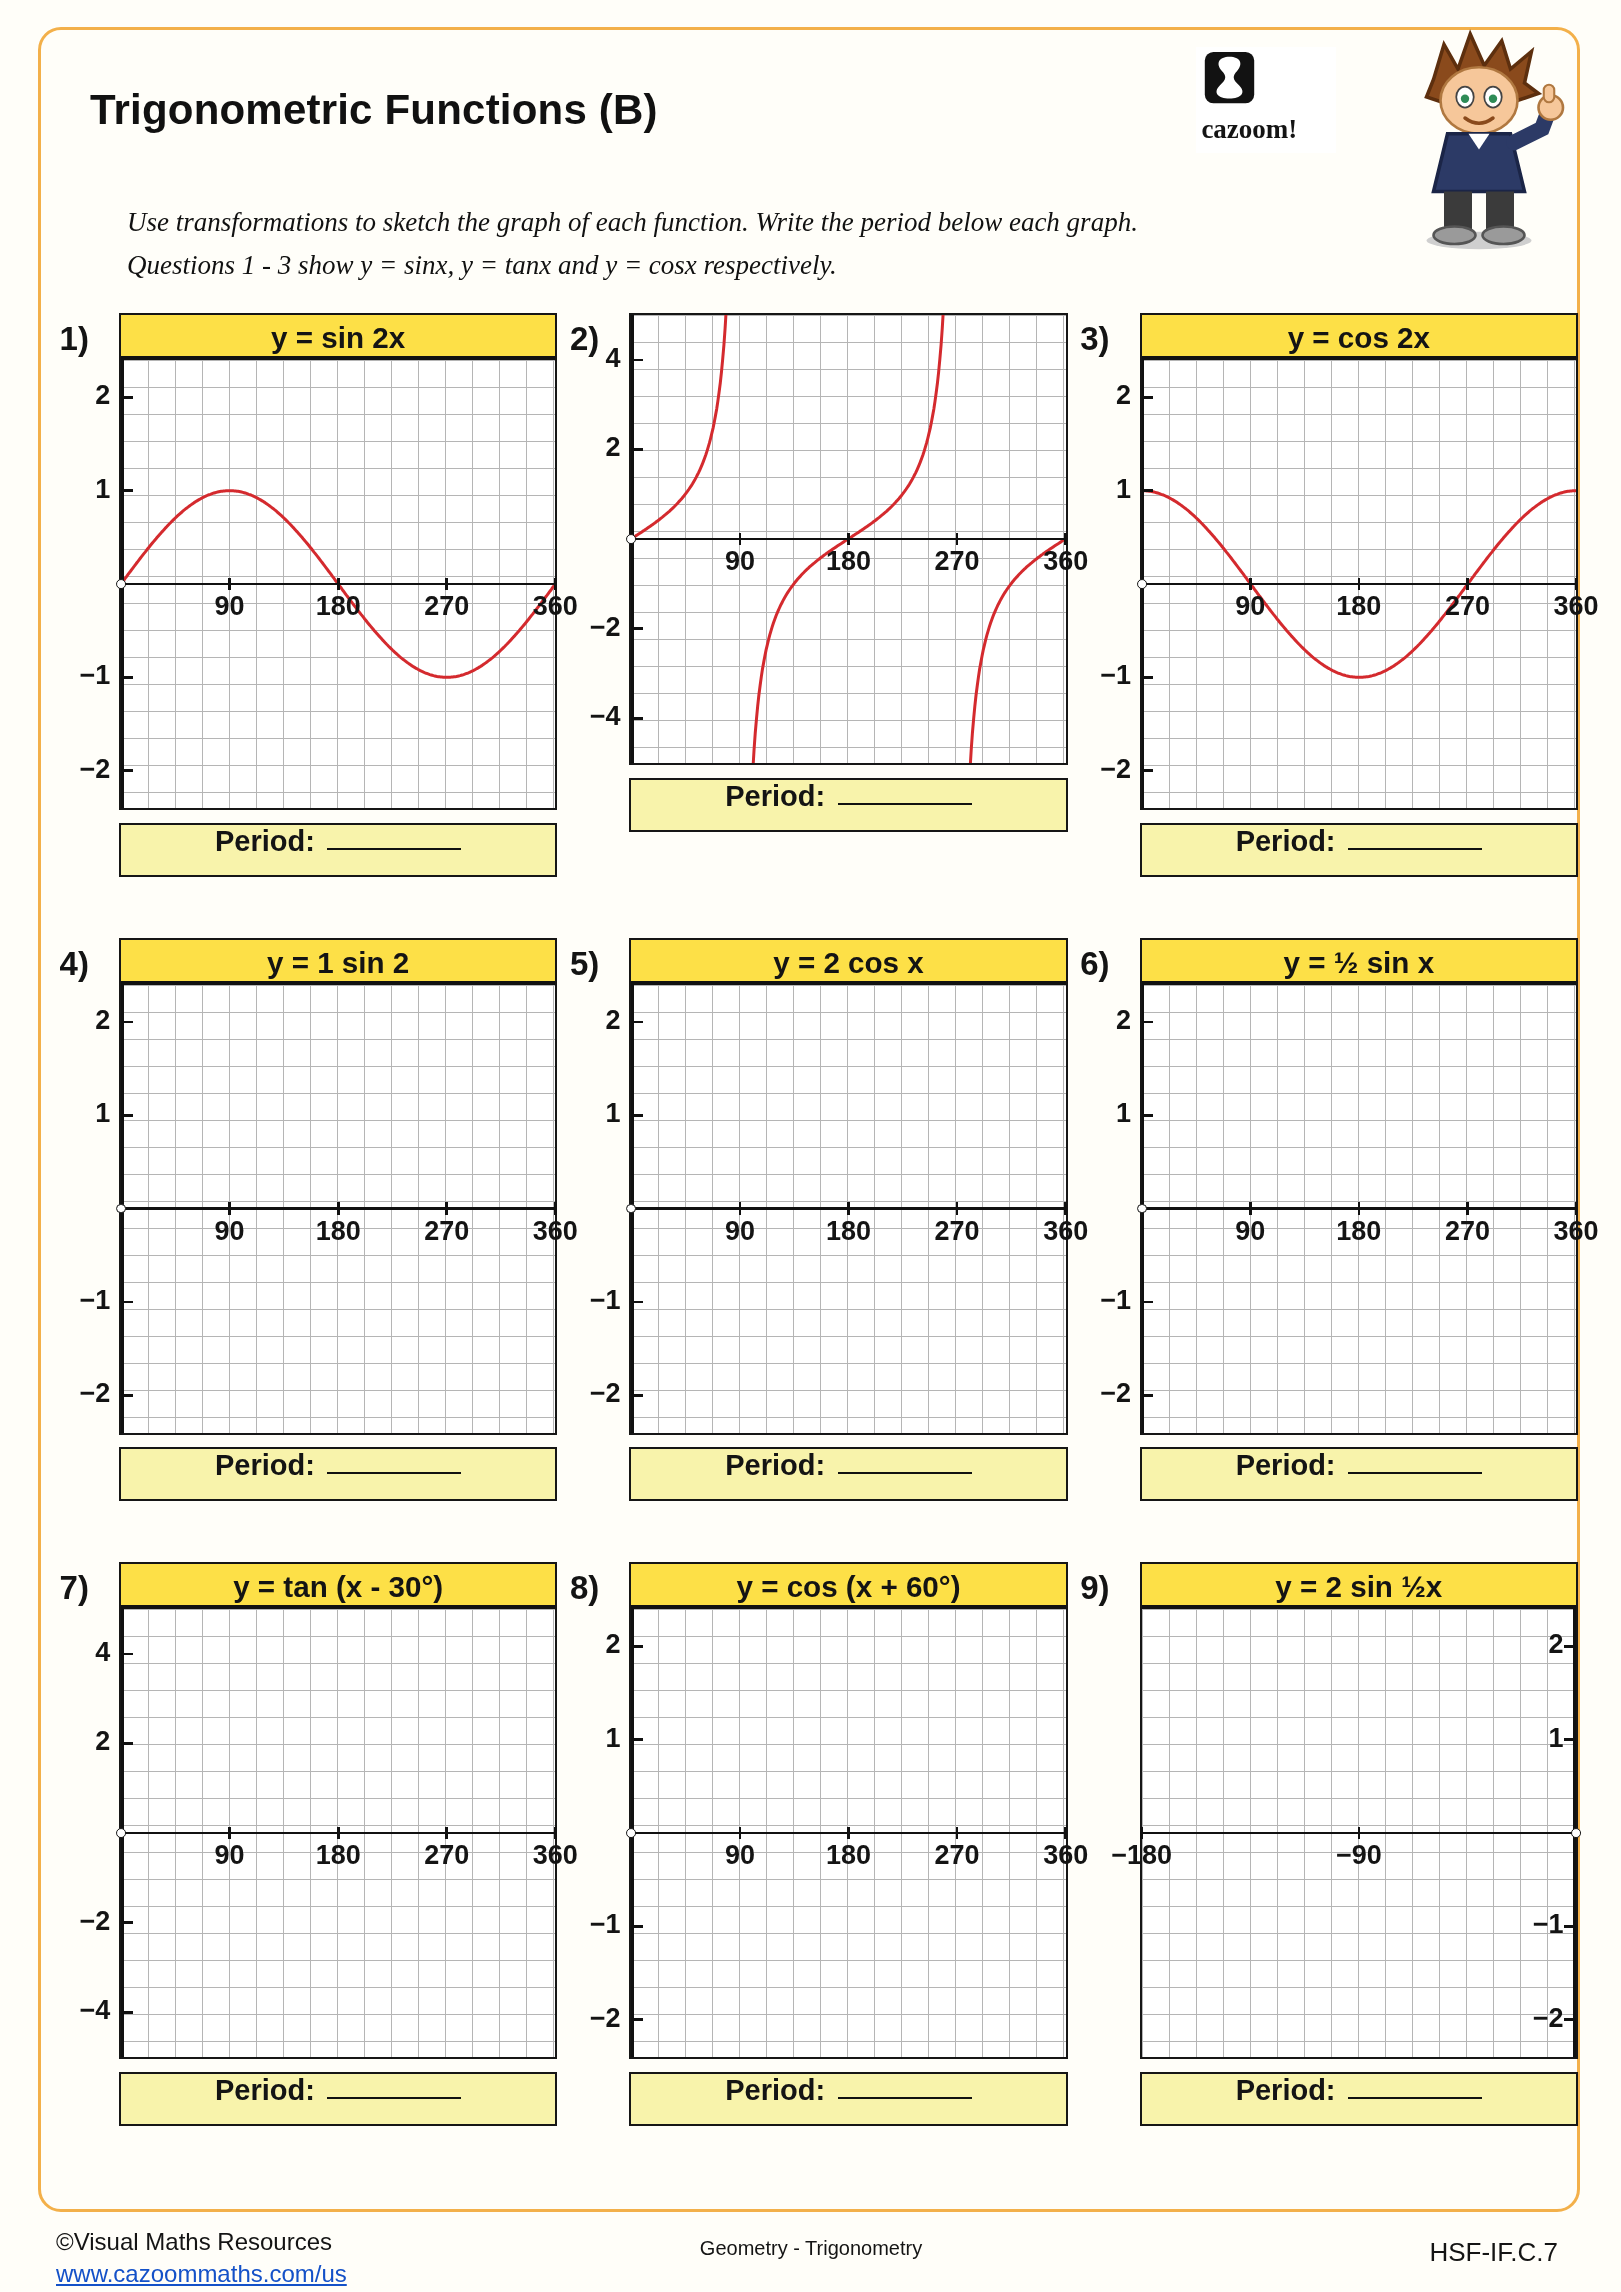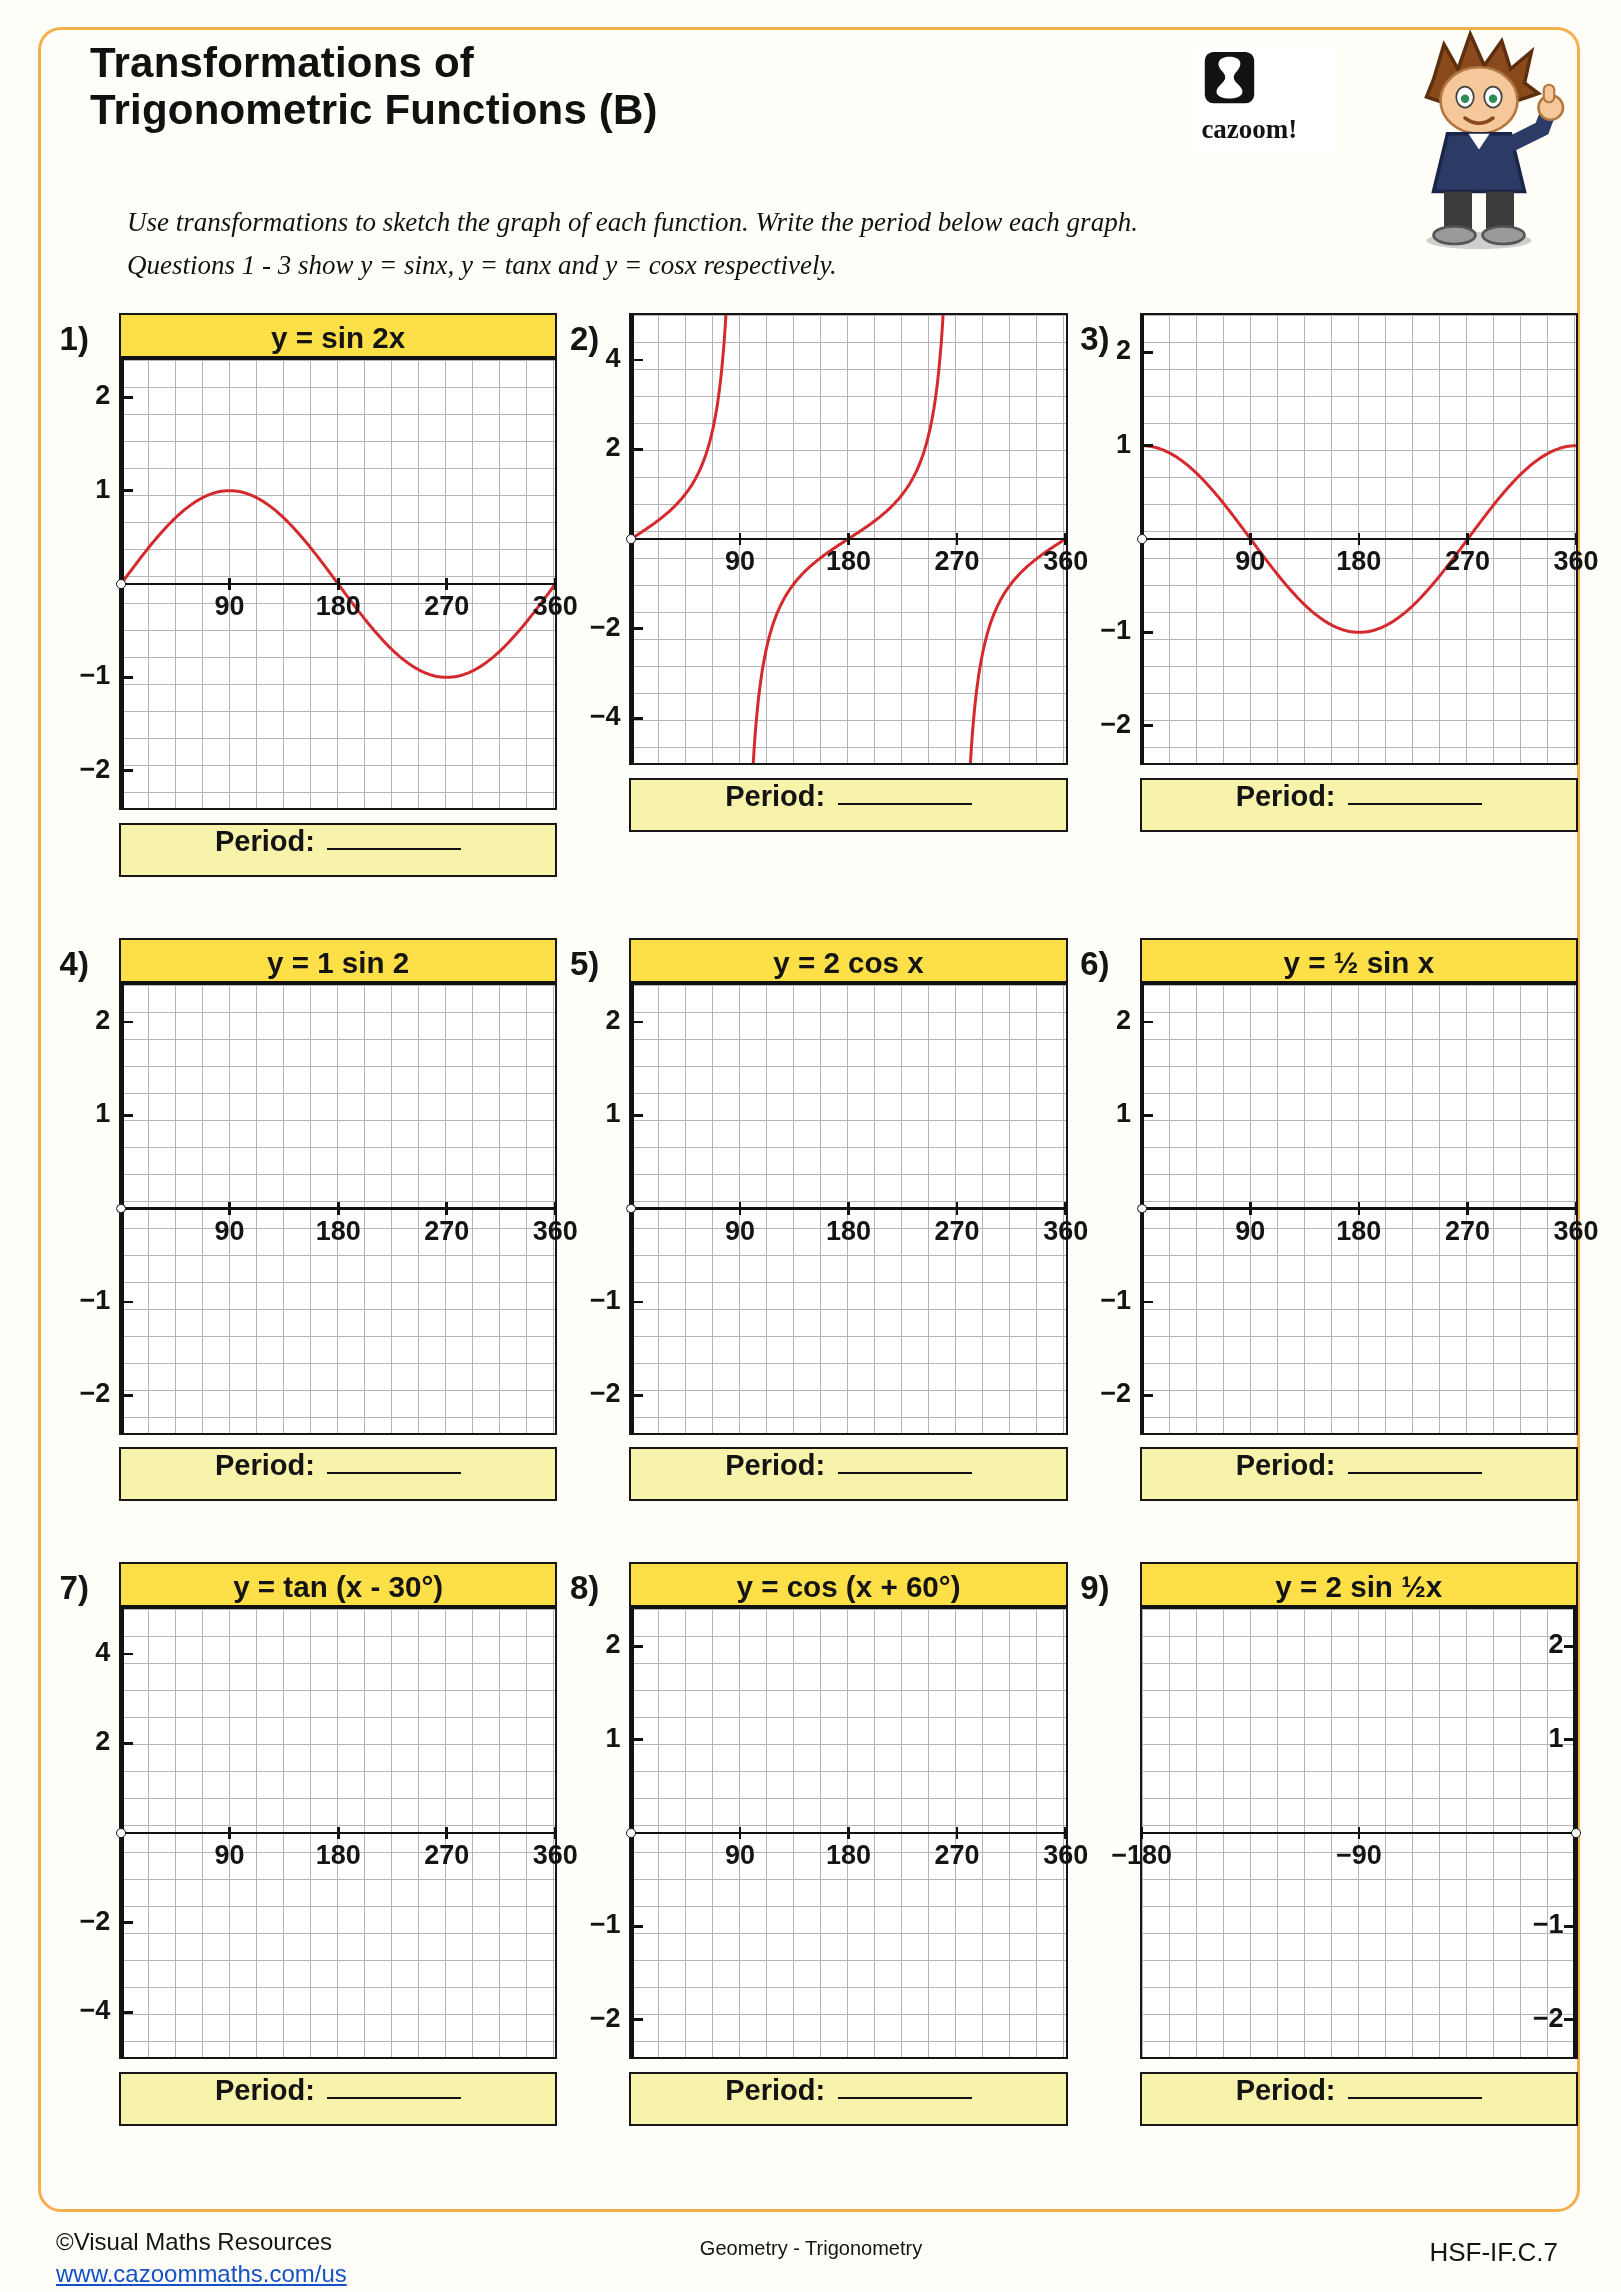--- a/index.html
+++ b/index.html
@@ -110,21 +110,21 @@
   footer .f-right{
     position:absolute;right:64px;top:2237px;font-size:26px;
   }
 </style>
 </head>
 <body>
 
 <div class="frame"></div>
 
 <header>
-  <h1 class="title"><span>Transformations of</span><br><span>Trigonometric Functions (B)</span></h1>
+  <h1 class="title"><br><span>Trigonometric Functions (B)</span></h1>
 
   <div class="logo">
     <svg width="57" height="59" viewBox="0 0 60 62">
       <rect x="4" y="1" width="52" height="54" rx="9" fill="#121212"></rect>
       <path d="M30 6 C19 6 15 13 22 21 C27 26.5 27 29.5 20 36 C12 44 18 50 30 50 C42 50 48 44 40 36 C33 29.5 33 26.5 38 21 C45 13 41 6 30 6 Z" fill="#ffffff"></path>
     </svg>
     <div class="logo-text">cazoom!</div>
   </div>
 
   <svg class="mascot" width="211" height="224" viewBox="0 0 120 128">
@@ -216,20 +216,21 @@
     </div>
     <div class="period">
       <span class="period-label">Period:</span>
         <span class="blank"></span>
     </div>
   </div>
 
   <div class="panel">
     <div class="qnum">3)</div>
     <div class="pbox">
+      <div class="ptitle">y = cos 2x</div>
       <div class="graph">
         <svg class="curve" viewBox="0 0 480 500" preserveAspectRatio="none">
             <path d="M0.0 145.8 L1.3 145.8 L2.7 145.9 L4.0 146.0 L5.3 146.1 L6.7 146.2 L8.0 146.4 L9.3 146.6 L10.7 146.8 L12.0 147.1 L13.3 147.4 L14.7 147.7 L16.0 148.1 L17.3 148.5 L18.7 148.9 L20.0 149.4 L21.3 149.9 L22.7 150.4 L24.0 150.9 L25.3 151.5 L26.7 152.1 L28.0 152.8 L29.3 153.4 L30.7 154.1 L32.0 154.8 L33.3 155.6 L34.7 156.4 L36.0 157.2 L37.3 158.0 L38.7 158.9 L40.0 159.8 L41.3 160.7 L42.7 161.7 L44.0 162.6 L45.3 163.6 L46.7 164.7 L48.0 165.7 L49.3 166.8 L50.7 167.9 L52.0 169.0 L53.3 170.2 L54.7 171.4 L56.0 172.6 L57.3 173.8 L58.7 175.1 L60.0 176.3 L61.3 177.6 L62.7 179.0 L64.0 180.3 L65.3 181.7 L66.7 183.0 L68.0 184.4 L69.3 185.9 L70.7 187.3 L72.0 188.8 L73.3 190.3 L74.7 191.8 L76.0 193.3 L77.3 194.8 L78.7 196.4 L80.0 197.9 L81.3 199.5 L82.7 201.1 L84.0 202.7 L85.3 204.3 L86.7 206.0 L88.0 207.6 L89.3 209.3 L90.7 211.0 L92.0 212.7 L93.3 214.4 L94.7 216.1 L96.0 217.8 L97.3 219.5 L98.7 221.3 L100.0 223.0 L101.3 224.8 L102.7 226.6 L104.0 228.3 L105.3 230.1 L106.7 231.9 L108.0 233.7 L109.3 235.5 L110.7 237.3 L112.0 239.1 L113.3 240.9 L114.7 242.7 L116.0 244.5 L117.3 246.4 L118.7 248.2 L120.0 250.0 L121.3 251.8 L122.7 253.6 L124.0 255.5 L125.3 257.3 L126.7 259.1 L128.0 260.9 L129.3 262.7 L130.7 264.5 L132.0 266.3 L133.3 268.1 L134.7 269.9 L136.0 271.7 L137.3 273.4 L138.7 275.2 L140.0 277.0 L141.3 278.7 L142.7 280.5 L144.0 282.2 L145.3 283.9 L146.7 285.6 L148.0 287.3 L149.3 289.0 L150.7 290.7 L152.0 292.4 L153.3 294.0 L154.7 295.7 L156.0 297.3 L157.3 298.9 L158.7 300.5 L160.0 302.1 L161.3 303.6 L162.7 305.2 L164.0 306.7 L165.3 308.2 L166.7 309.7 L168.0 311.2 L169.3 312.7 L170.7 314.1 L172.0 315.6 L173.3 317.0 L174.7 318.3 L176.0 319.7 L177.3 321.0 L178.7 322.4 L180.0 323.7 L181.3 324.9 L182.7 326.2 L184.0 327.4 L185.3 328.6 L186.7 329.8 L188.0 331.0 L189.3 332.1 L190.7 333.2 L192.0 334.3 L193.3 335.3 L194.7 336.4 L196.0 337.4 L197.3 338.3 L198.7 339.3 L200.0 340.2 L201.3 341.1 L202.7 342.0 L204.0 342.8 L205.3 343.6 L206.7 344.4 L208.0 345.2 L209.3 345.9 L210.7 346.6 L212.0 347.2 L213.3 347.9 L214.7 348.5 L216.0 349.1 L217.3 349.6 L218.7 350.1 L220.0 350.6 L221.3 351.1 L222.7 351.5 L224.0 351.9 L225.3 352.3 L226.7 352.6 L228.0 352.9 L229.3 353.2 L230.7 353.4 L232.0 353.6 L233.3 353.8 L234.7 353.9 L236.0 354.0 L237.3 354.1 L238.7 354.2 L240.0 354.2 L241.3 354.2 L242.7 354.1 L244.0 354.0 L245.3 353.9 L246.7 353.8 L248.0 353.6 L249.3 353.4 L250.7 353.2 L252.0 352.9 L253.3 352.6 L254.7 352.3 L256.0 351.9 L257.3 351.5 L258.7 351.1 L260.0 350.6 L261.3 350.1 L262.7 349.6 L264.0 349.1 L265.3 348.5 L266.7 347.9 L268.0 347.2 L269.3 346.6 L270.7 345.9 L272.0 345.2 L273.3 344.4 L274.7 343.6 L276.0 342.8 L277.3 342.0 L278.7 341.1 L280.0 340.2 L281.3 339.3 L282.7 338.3 L284.0 337.4 L285.3 336.4 L286.7 335.3 L288.0 334.3 L289.3 333.2 L290.7 332.1 L292.0 331.0 L293.3 329.8 L294.7 328.6 L296.0 327.4 L297.3 326.2 L298.7 324.9 L300.0 323.7 L301.3 322.4 L302.7 321.0 L304.0 319.7 L305.3 318.3 L306.7 317.0 L308.0 315.6 L309.3 314.1 L310.7 312.7 L312.0 311.2 L313.3 309.7 L314.7 308.2 L316.0 306.7 L317.3 305.2 L318.7 303.6 L320.0 302.1 L321.3 300.5 L322.7 298.9 L324.0 297.3 L325.3 295.7 L326.7 294.0 L328.0 292.4 L329.3 290.7 L330.7 289.0 L332.0 287.3 L333.3 285.6 L334.7 283.9 L336.0 282.2 L337.3 280.5 L338.7 278.7 L340.0 277.0 L341.3 275.2 L342.7 273.4 L344.0 271.7 L345.3 269.9 L346.7 268.1 L348.0 266.3 L349.3 264.5 L350.7 262.7 L352.0 260.9 L353.3 259.1 L354.7 257.3 L356.0 255.5 L357.3 253.6 L358.7 251.8 L360.0 250.0 L361.3 248.2 L362.7 246.4 L364.0 244.5 L365.3 242.7 L366.7 240.9 L368.0 239.1 L369.3 237.3 L370.7 235.5 L372.0 233.7 L373.3 231.9 L374.7 230.1 L376.0 228.3 L377.3 226.6 L378.7 224.8 L380.0 223.0 L381.3 221.3 L382.7 219.5 L384.0 217.8 L385.3 216.1 L386.7 214.4 L388.0 212.7 L389.3 211.0 L390.7 209.3 L392.0 207.6 L393.3 206.0 L394.7 204.3 L396.0 202.7 L397.3 201.1 L398.7 199.5 L400.0 197.9 L401.3 196.4 L402.7 194.8 L404.0 193.3 L405.3 191.8 L406.7 190.3 L408.0 188.8 L409.3 187.3 L410.7 185.9 L412.0 184.4 L413.3 183.0 L414.7 181.7 L416.0 180.3 L417.3 179.0 L418.7 177.6 L420.0 176.3 L421.3 175.1 L422.7 173.8 L424.0 172.6 L425.3 171.4 L426.7 170.2 L428.0 169.0 L429.3 167.9 L430.7 166.8 L432.0 165.7 L433.3 164.7 L434.7 163.6 L436.0 162.6 L437.3 161.7 L438.7 160.7 L440.0 159.8 L441.3 158.9 L442.7 158.0 L444.0 157.2 L445.3 156.4 L446.7 155.6 L448.0 154.8 L449.3 154.1 L450.7 153.4 L452.0 152.8 L453.3 152.1 L454.7 151.5 L456.0 150.9 L457.3 150.4 L458.7 149.9 L460.0 149.4 L461.3 148.9 L462.7 148.5 L464.0 148.1 L465.3 147.7 L466.7 147.4 L468.0 147.1 L469.3 146.8 L470.7 146.6 L472.0 146.4 L473.3 146.2 L474.7 146.1 L476.0 146.0 L477.3 145.9 L478.7 145.8 L480.0 145.8 "></path>
           </svg>
         <div class="xaxis"></div>
         <div class="yaxis"></div>
         <div class="origin"></div>
       <div class="ylab" style="top: 8.33333%;">2</div>
           <div class="ytick" style="top: calc(8.33333% - 1.3px);"></div>
           <div class="ylab" style="top: 29.1667%;">1</div>

